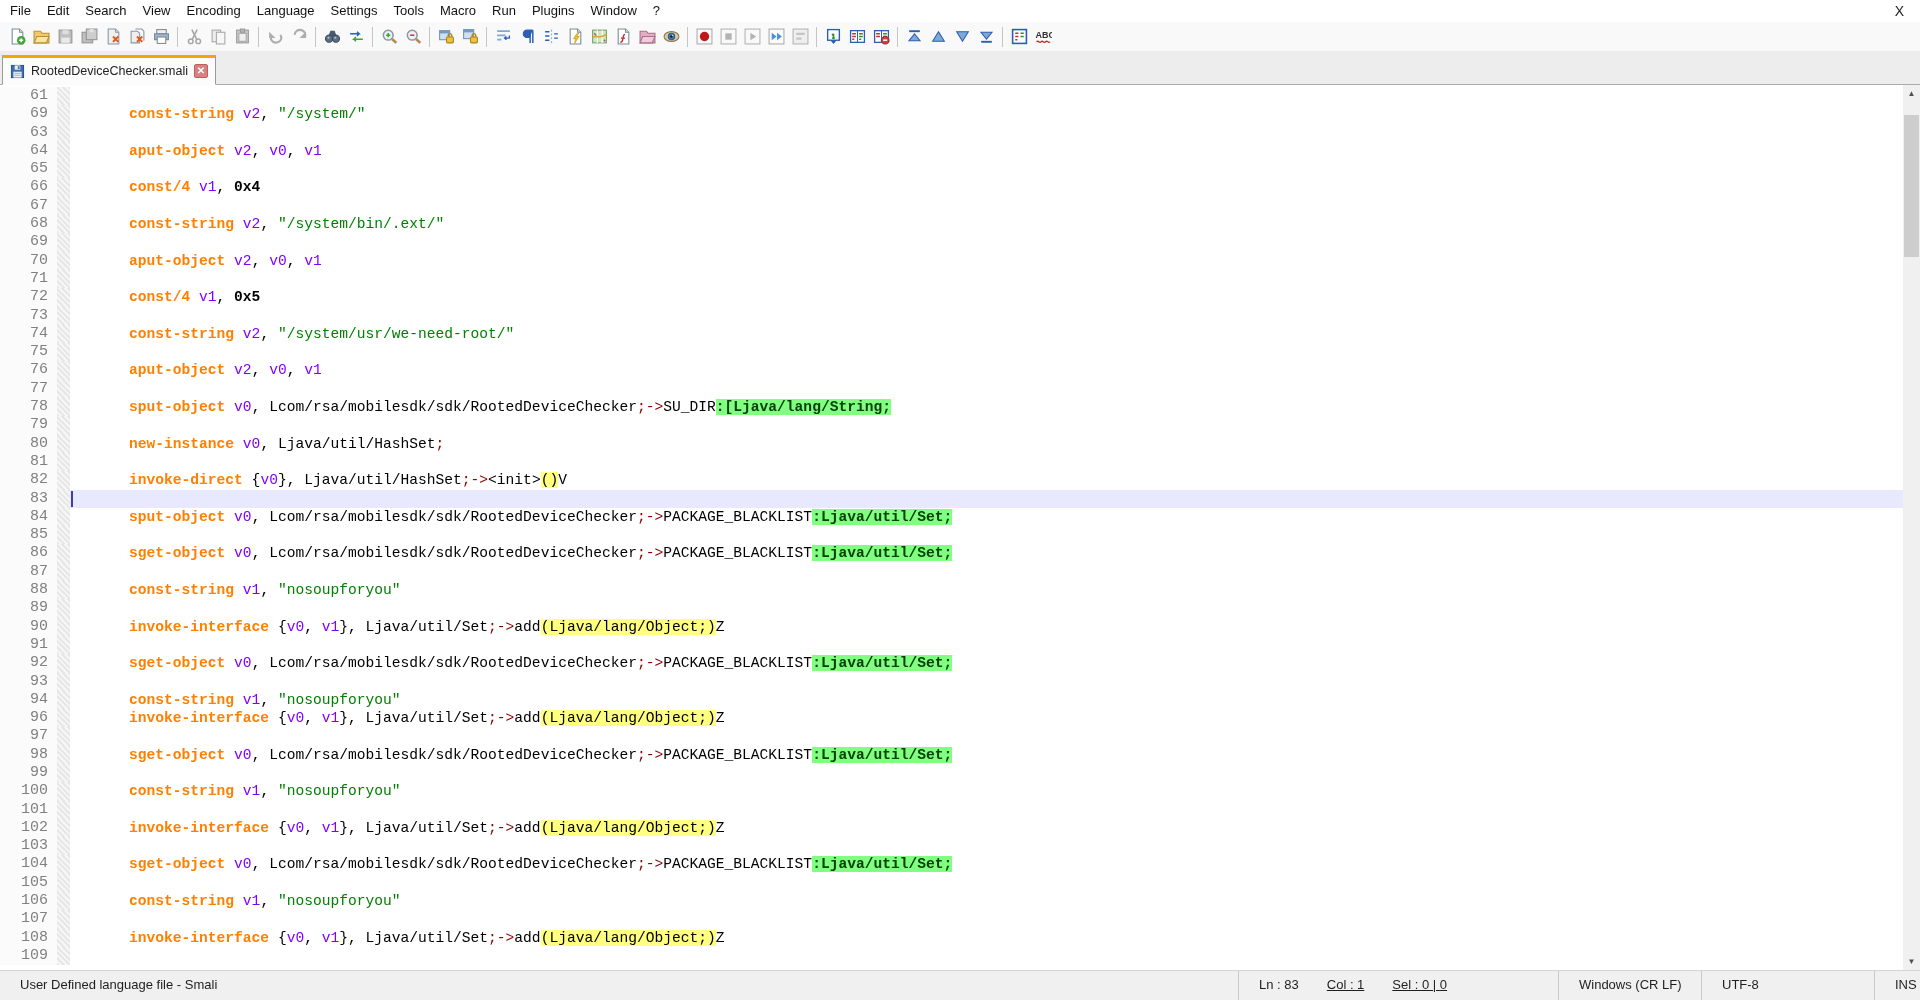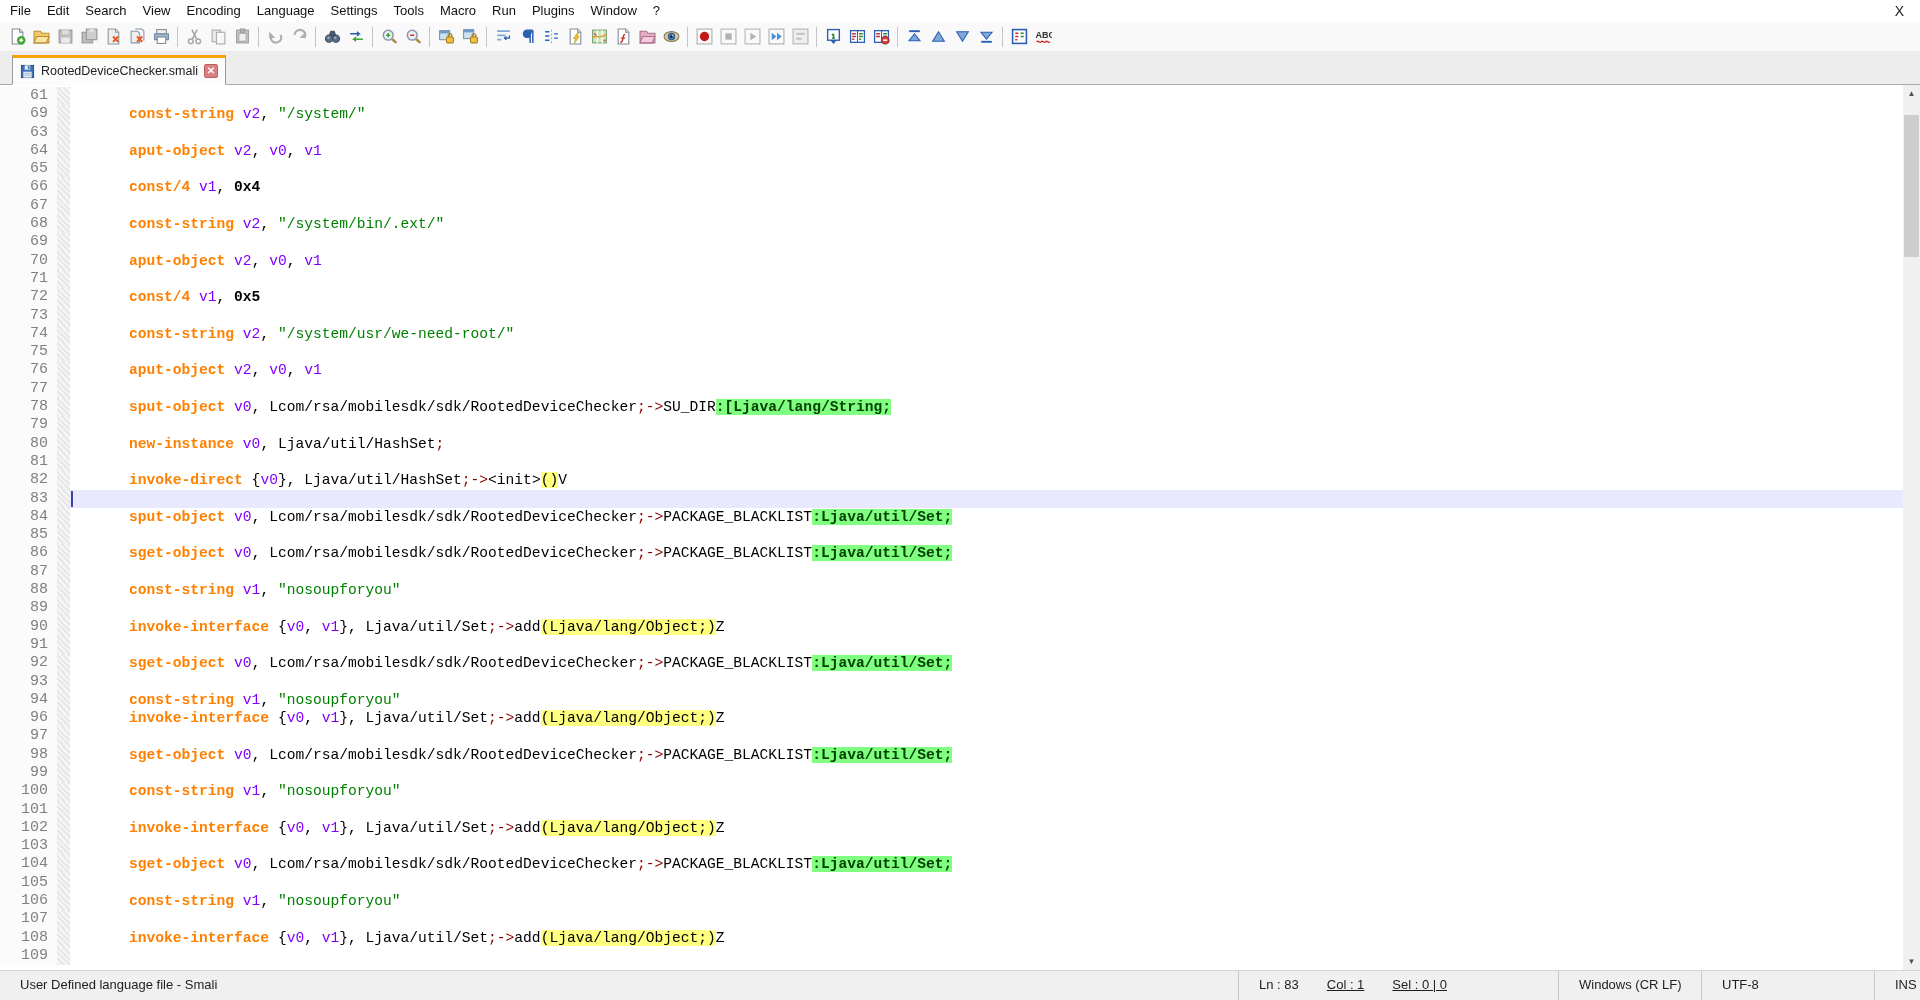--- a/index.html
+++ b/index.html
@@ -16,21 +16,21 @@
   
   .toolbar { height:30px; display:flex; align-items:center; background:#F9F9F9;
              padding-left:5px; flex:none; border-bottom:1px solid #ECECEC; }
   .tb-btn { width:24px; height:24px; display:flex; align-items:center; justify-content:center; }
   .tb-btn svg { width:17px; height:17px; }
   .tb-btn.disabled { opacity:.9; }
   .tb-sep { width:1px; height:20px; background:#C5C5C5; margin:0 4px; flex:none; }
 
   
   .tabbar { height:33px; background:#EDEDED; border-bottom:1px solid #ABABAB;
-            display:flex; align-items:flex-end; padding-left:12px; flex:none; }
+            display:flex; align-items:flex-end; padding-left:2px; flex:none; }
   .tab { height:30px; margin-bottom:-1px; display:flex; align-items:center; gap:6px;
          background:#FCFCFC; border:1px solid #9A9A9A; border-bottom:1px solid #FCFCFC;
          border-top:3px solid #F7A30B; padding:0 7px; font-size:12.5px; color:#222; }
   .tab-close { width:14px; height:14px; background:#D98080; border:1px solid #B96060;
                border-radius:2px; color:#FFF; font-size:10px; line-height:12px;
                text-align:center; font-weight:bold; }
 
   
   .editor { position:relative; height:885px; background:#FFF; overflow:hidden; flex:none; }
   .code-scroll { position:absolute; left:0; top:0; right:17px; bottom:0; overflow:hidden; padding-top:2px; }

